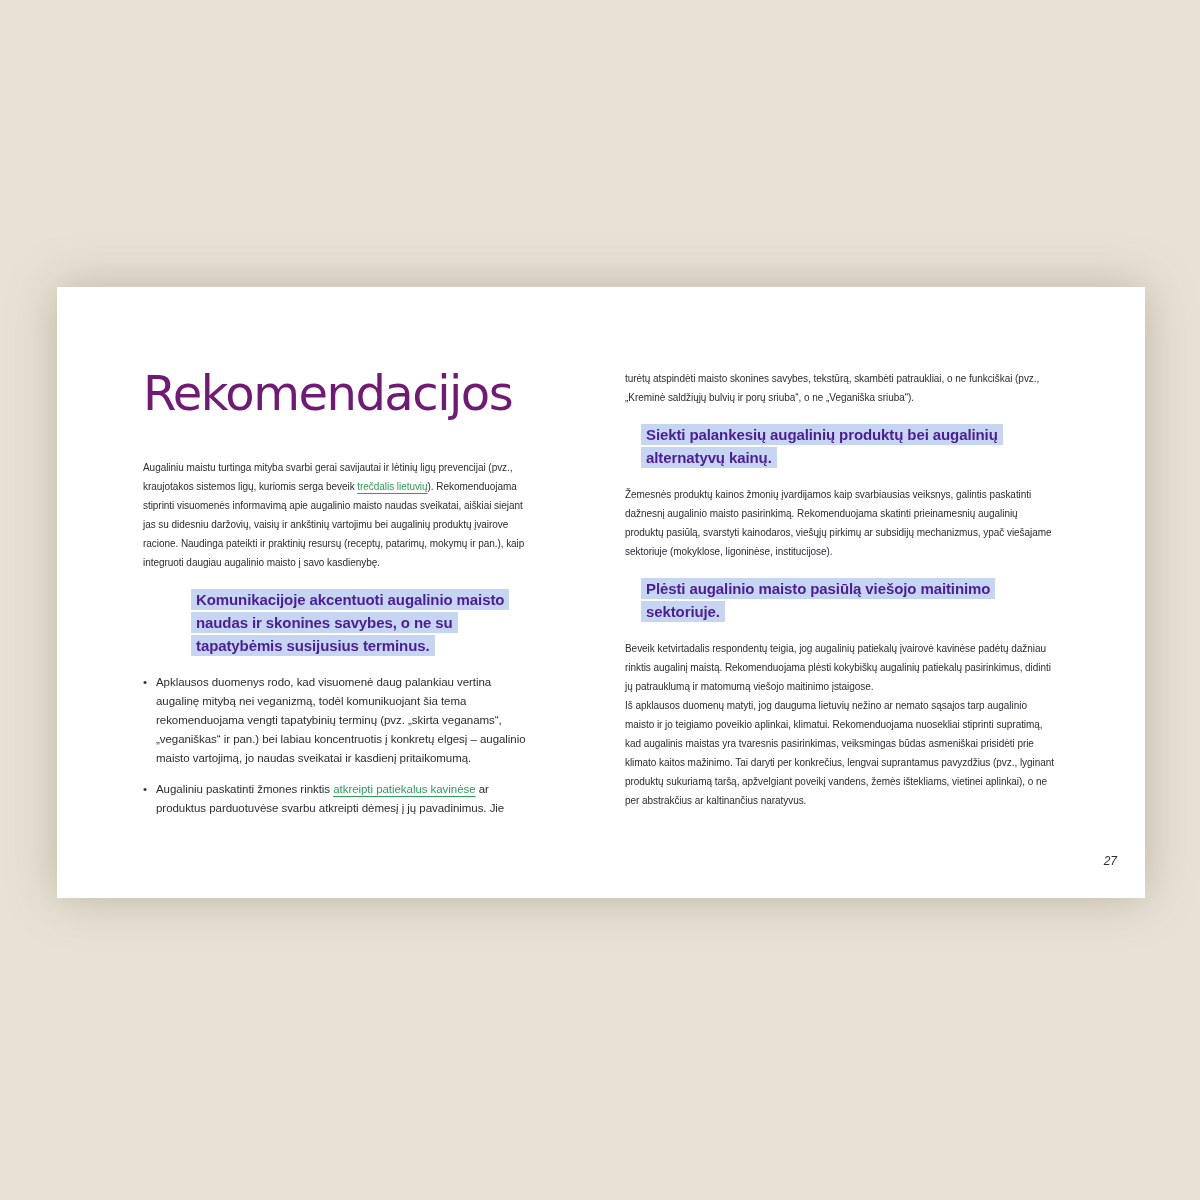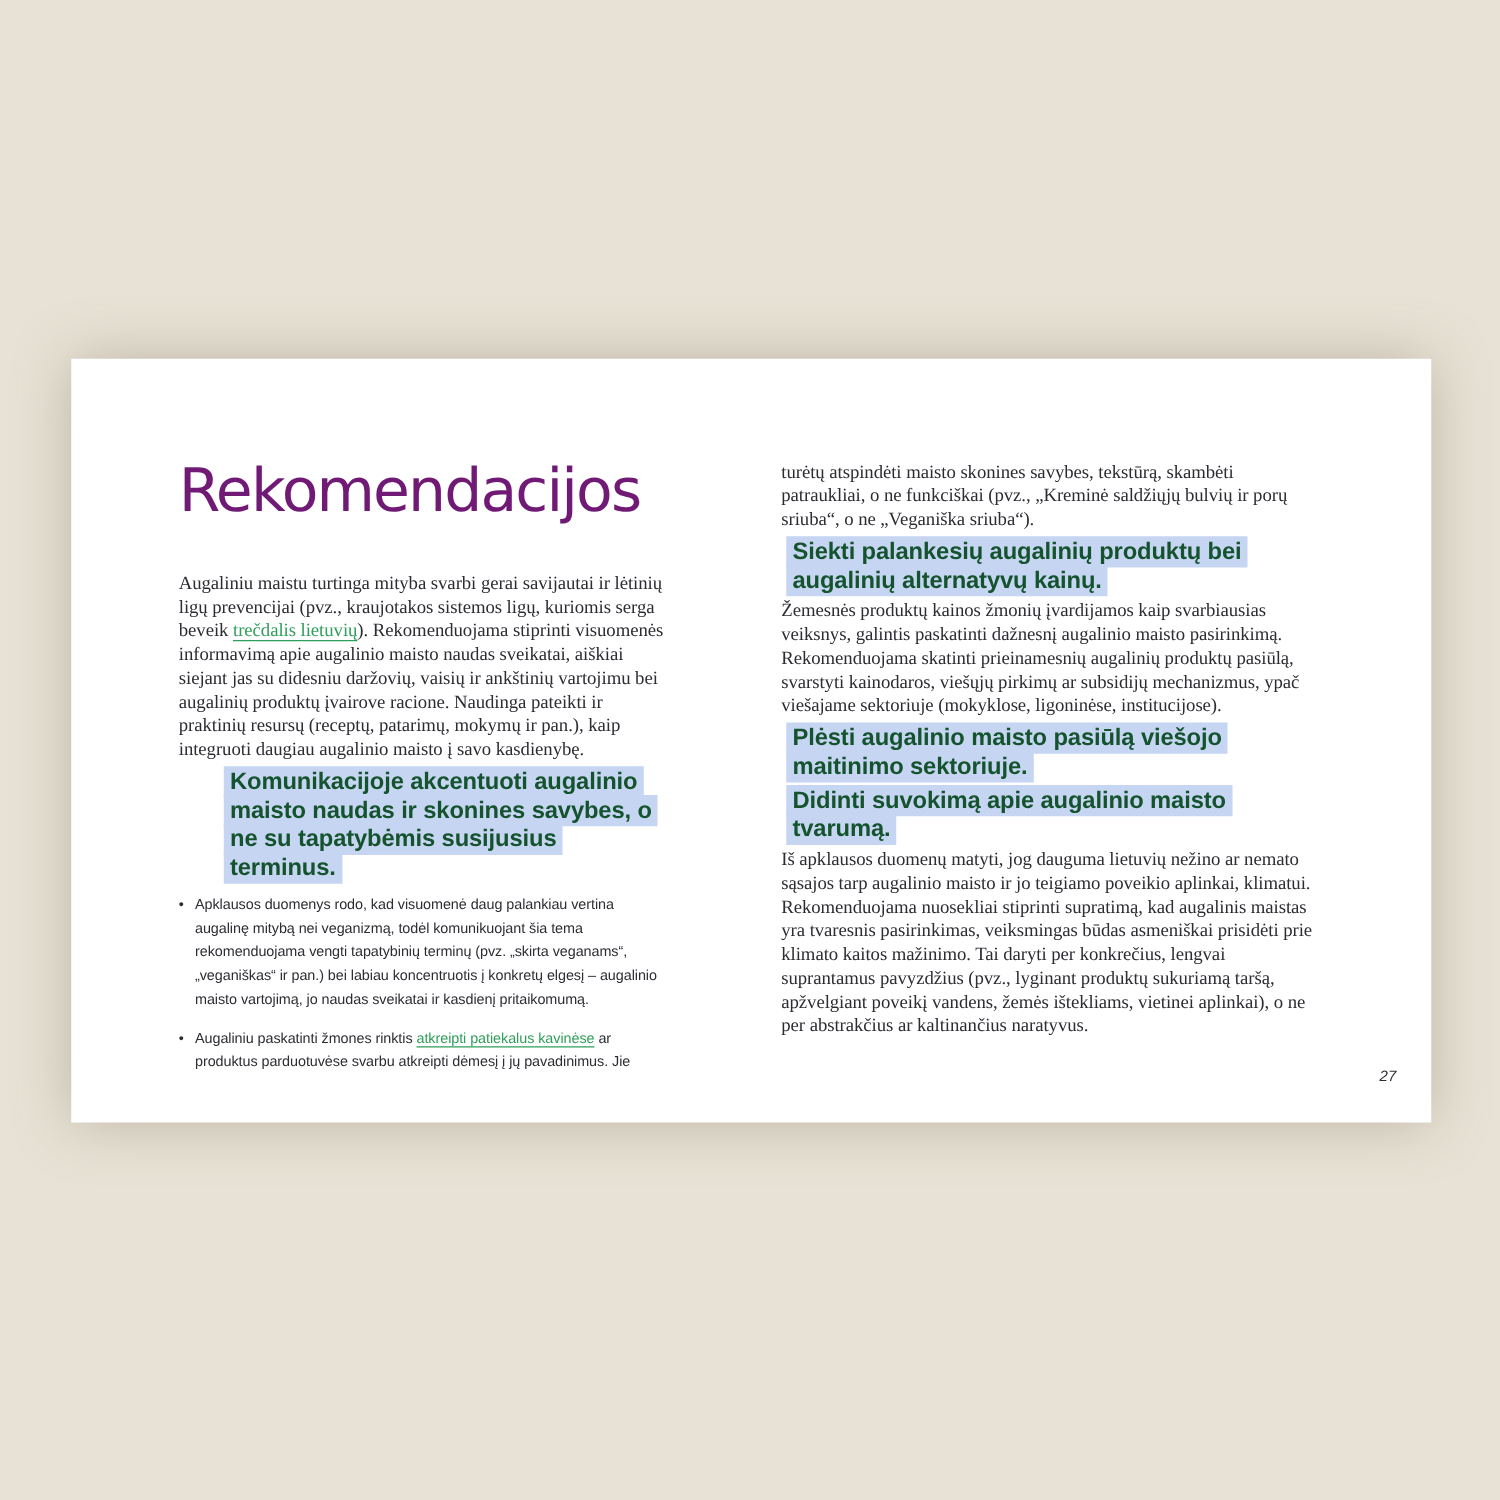--- a/index.html
+++ b/index.html
@@ -27,40 +27,39 @@
   h1.title {
     margin: 0 0 38px 0;
     font-family: "DejaVu Sans", "Liberation Sans", sans-serif;
     font-size: 48px;
     line-height: 54px;
     font-weight: 500;
     letter-spacing: -1.5px;
     color: #701a75;
   }
   h2.sec {
-    margin: 4px;
-    font-size: 19px;
+    margin: 16px;
+    font-size: 15px;
     line-height: 23px;
     font-weight: 700;
     letter-spacing: -0.1px;
-    color: #14532d;
+    color: #4c1d95;
   }
   h2.sec .hl {
     background: #c5d5f2;
     padding: 2px 5px;
     -webkit-box-decoration-break: clone;
     box-decoration-break: clone;
   }
   p.para {
     margin: 0;
-    font-size: 15px;
+    font-size: 10px;
     line-height: 19px;
     color: #2d2c33;
     letter-spacing: -0.05px;
-    font-family: Liberation Serif, serif;
   }
   .cont { margin-left: 6px; }
   a.lnk {
     color: #2f9e5a;
     text-decoration: underline;
     text-decoration-thickness: 1px;
     text-underline-offset: 3px;
   }
   .bullet { display: flex; }
   .bullet .marker {
@@ -115,20 +114,20 @@
 
   <div class="col col-right">
     <p class="para cont">turėtų atspindėti maisto skonines savybes, tekstūrą, skambėti patraukliai, o ne funkciškai (pvz., „Kreminė saldžiųjų bulvių ir porų sriuba“, o ne „Veganiška sriuba“).</p>
 
     <h2 class="sec mt10"><span class="hl">Siekti palankesių augalinių produktų bei augalinių alternatyvų kainų.</span></h2>
 
     <p class="para mt9">Žemesnės produktų kainos žmonių įvardijamos kaip svarbiausias veiksnys, galintis paskatinti dažnesnį augalinio maisto pasirinkimą. Rekomenduojama skatinti prieinamesnių augalinių produktų pasiūlą, svarstyti kainodaros, viešųjų pirkimų ar subsidijų mechanizmus, ypač viešajame sektoriuje (mokyklose, ligoninėse, institucijose).</p>
 
     <h2 class="sec mt12"><span class="hl">Plėsti augalinio maisto pasiūlą viešojo maitinimo sektoriuje.</span></h2>
 
+    <p class="para mt9">Beveik ketvirtadalis respondentų teigia, jog augalinių patiekalų įvairovė kavinėse padėtų dažniau rinktis augalinį maistą. Rekomenduojama plėsti kokybiškų augalinių patiekalų pasirinkimus, didinti jų patrauklumą ir matomumą viešojo maitinimo įstaigose.</p>
 
-    <h2 class="sec mt12"><span class="hl">Didinti suvokimą apie augalinio maisto tvarumą.</span></h2>
 
     <p class="para mt9">Iš apklausos duomenų matyti, jog dauguma lietuvių nežino ar nemato sąsajos tarp augalinio maisto ir jo teigiamo poveikio aplinkai, klimatui. Rekomenduojama nuosekliai stiprinti supratimą, kad augalinis maistas yra tvaresnis pasirinkimas, veiksmingas būdas asmeniškai prisidėti prie klimato kaitos mažinimo. Tai daryti per konkrečius, lengvai suprantamus pavyzdžius (pvz., lyginant produktų sukuriamą taršą, apžvelgiant poveikį vandens, žemės ištekliams, vietinei aplinkai), o ne per abstrakčius ar kaltinančius naratyvus.</p>
   </div>
 
   <div class="pagenum">27</div>
 </div>
 
 </body></html>

